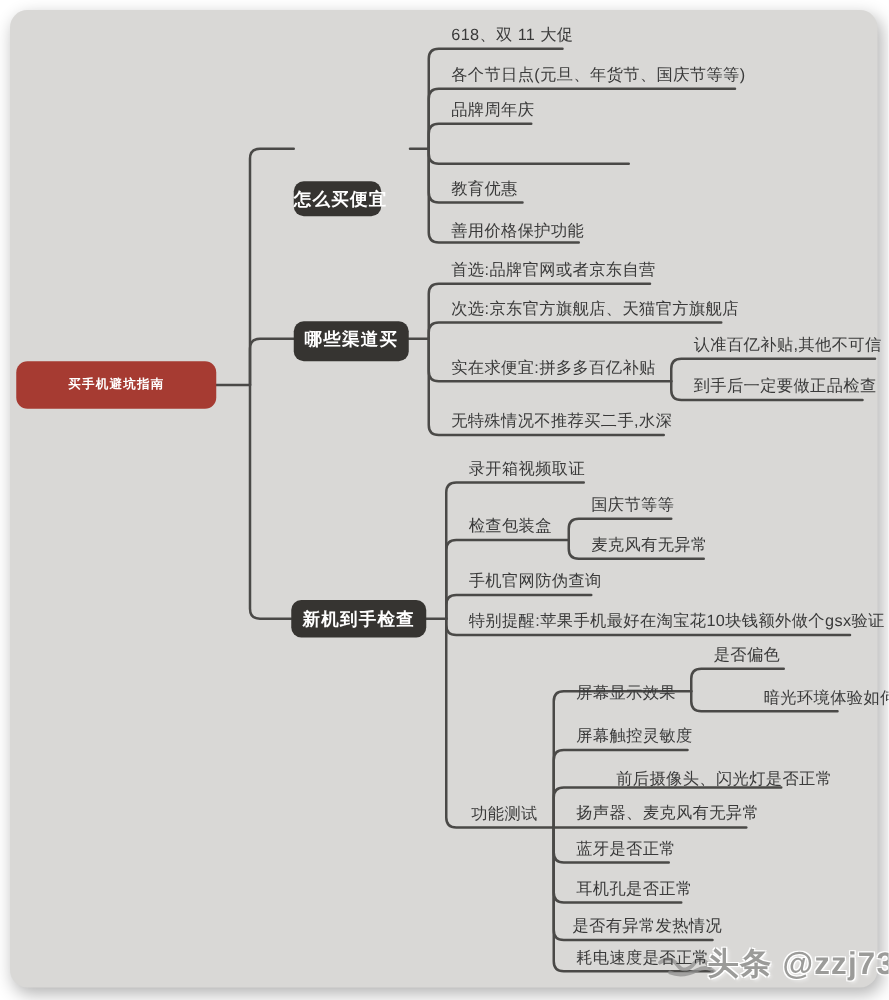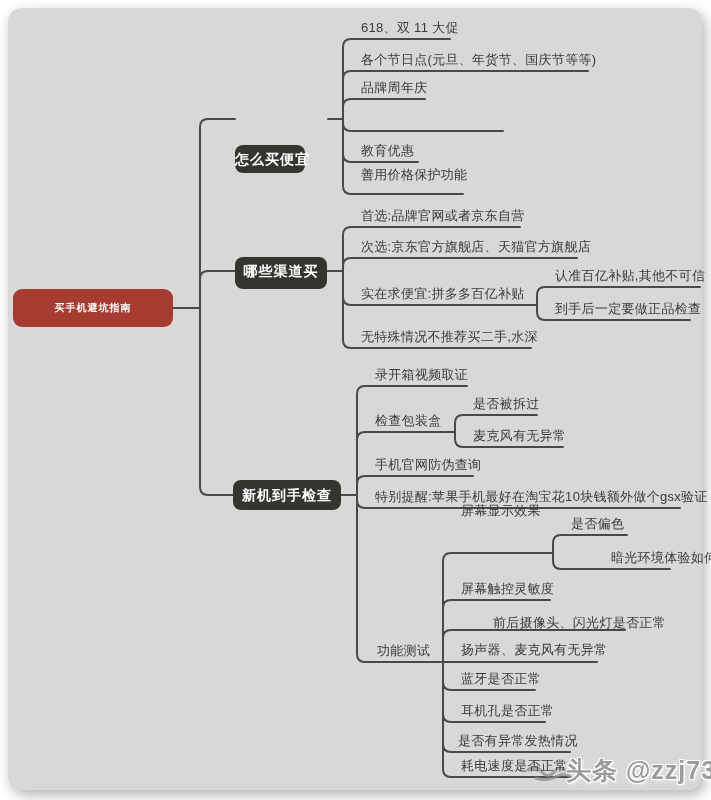--- a/index.html
+++ b/index.html
@@ -119,38 +119,38 @@
 
   <div class="box root" style="left:13px;top:289px;width:160px;height:38px;">买手机避坑指南</div>
   <div class="box dark" style="left:235px;top:105px;width:70px;height:28px;margin-top:40px;">怎么买便宜</div>
   <div class="box dark" style="left:235px;top:257px;width:92px;height:32px;">哪些渠道买</div>
   <div class="box dark" style="left:233px;top:480px;width:108px;height:30px;line-height:30px;">新机到手检查</div>
 
   <div class="leaf" style="left:361px;top:19px;">618、双 11 大促</div>
   <div class="leaf" style="left:361px;top:51px;">各个节日点(元旦、年货节、国庆节等等)</div>
   <div class="leaf" style="left:361px;top:79px;">品牌周年庆</div>
   <div class="leaf" style="left:361px;top:142px;">教育优惠</div>
-  <div class="leaf" style="left:361px;top:166px;">善用价格保护功能</div>
+  <div class="leaf" style="left:361px;top:176px;">善用价格保护功能</div>
 
   <div class="leaf" style="left:361px;top:207px;">首选:品牌官网或者京东自营</div>
   <div class="leaf" style="left:361px;top:238px;">次选:京东官方旗舰店、天猫官方旗舰店</div>
   <div class="leaf" style="left:361px;top:285px;">实在求便宜:拼多多百亿补贴</div>
   <div class="leaf" style="left:555px;top:267px;">认准百亿补贴,其他不可信</div>
   <div class="leaf" style="left:555px;top:300px;">到手后一定要做正品检查</div>
   <div class="leaf" style="left:361px;top:328px;">无特殊情况不推荐买二手,水深</div>
 
   <div class="leaf" style="left:375px;top:366px;">录开箱视频取证</div>
   <div class="leaf" style="left:375px;top:412px;">检查包装盒</div>
-  <div class="leaf" style="left:473px;top:395px;">是否被拆过</div>
+  <div class="leaf" style="left:473px;top:395px;">国庆节等等</div>
   <div class="leaf" style="left:473px;top:427px;">麦克风有无异常</div>
   <div class="leaf" style="left:375px;top:456px;">手机官网防伪查询</div>
   <div class="leaf" style="left:375px;top:488px;">特别提醒:苹果手机最好在淘宝花10块钱额外做个gsx验证</div>
   <div class="leaf" style="left:377px;top:642px;">功能测试</div>
 
-  <div class="leaf" style="left:461px;top:502px;">屏幕显示效果</div>
+  <div class="leaf" style="left:461px;top:545px;">屏幕显示效果</div>
   <div class="leaf" style="left:571px;top:515px;">是否偏色</div>
   <div class="leaf" style="left:571px;top:549px;margin-left:40px;">暗光环境体验如何</div>
   <div class="leaf" style="left:461px;top:580px;">屏幕触控灵敏度</div>
   <div class="leaf" style="left:461px;top:614px;margin-left:32px;">前后摄像头、闪光灯是否正常</div>
   <div class="leaf" style="left:461px;top:641px;">扬声器、麦克风有无异常</div>
   <div class="leaf" style="left:461px;top:670px;">蓝牙是否正常</div>
   <div class="leaf" style="left:461px;top:702px;">耳机孔是否正常</div>
   <div class="leaf" style="left:458px;top:732px;">是否有异常发热情况</div>
   <div class="leaf" style="left:461px;top:757px;">耗电速度是否正常</div>
 

